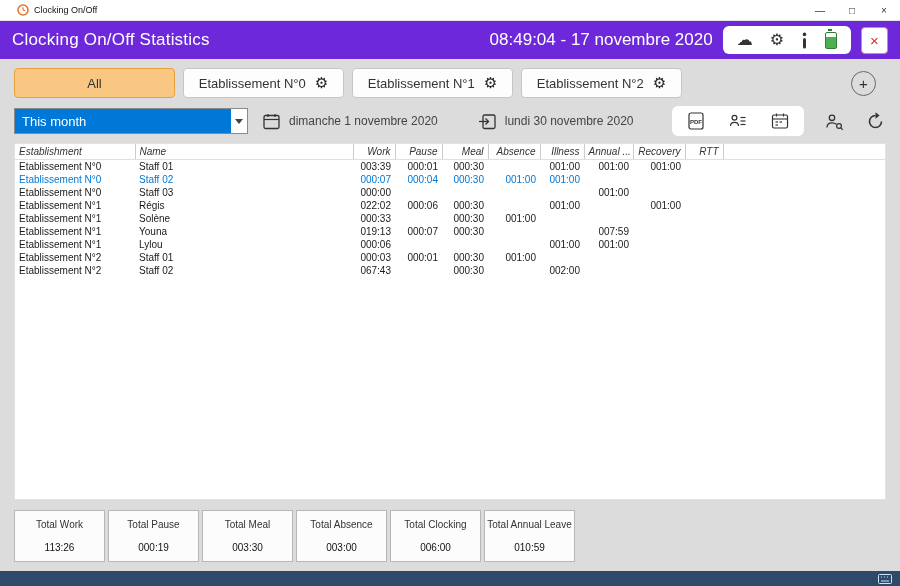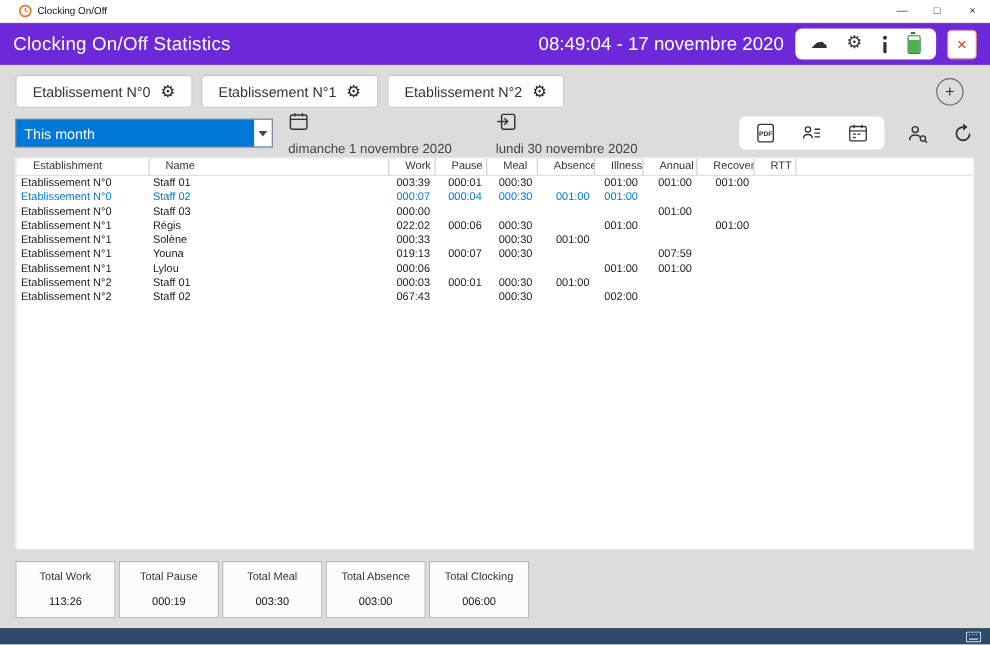--- a/index.html
+++ b/index.html
@@ -49,46 +49,46 @@
   .tab.active { background: #f9c781; border-color: #e9a23b; }
   .tab .gear { font-size: 15px; color: #222; }
   .add-btn {
     margin-left: auto; margin-right: 10px; width: 25px; height: 25px; border: 1px solid #666;
     border-radius: 50%; display: flex; align-items: center; justify-content: center;
     font-size: 15px; color: #333; background: transparent;
   }
   
   .filter-row { display: flex; align-items: center; padding: 5px 14px 5px 14px; height: 38px; }
   .period-select {
-    width: 234px; height: 26px; border: 1px solid #8a8a8a; background: #3b82f6;
+    width: 234px; height: 26px; border: 1px solid #8a8a8a; background: #ffffff;
     display: flex; align-items: stretch; cursor: pointer;
   }
   .period-value { flex: 1; background: #0078d7; color: #fff; font-size: 13px;
     display: flex; align-items: center; padding-left: 7px; }
   .period-caret { width: 16px; display: flex; align-items: center; justify-content: center; background: #fff; }
   .caret-tri { width: 0; height: 0; border-left: 4px solid transparent; border-right: 4px solid transparent;
     border-top: 5px solid #444; }
-  .date-group { display: flex; align-items: flex-start; gap: 8px; font-size: 12px; color: #444; flex-direction: column; }
+  .date-group { display: flex; align-items: center; gap: 8px; font-size: 12px; color: #444; }
   .date-group.start { margin-left: 14px; }
   .date-group.end { margin-left: 40px; }
   .filter-icons { margin-left: auto; display: flex; align-items: center; }
   .icon-box { background: #fff; border-radius: 6px; display: flex; align-items: center;
     gap: 22px; padding: 5px 14px; }
   .solo-icon { margin-left: 20px; display: flex; }
   .svg-icon { display: flex; }
   
   .table-wrap {
     margin: 3px 14px 0 14px; background: #fff; height: 357px; overflow: hidden;
     border: 1px solid #e3e3e3;
   }
   table.stats-table { width: 100%; border-collapse: collapse; table-layout: fixed; }
   .stats-table th {
     font-size: 10px; font-weight: normal; color: #333; text-align: left;
     border-right: 1px solid #ccc; border-bottom: 1px solid #e0e0e0;
-    height: 15px; padding: 0 15px; white-space: nowrap; overflow: hidden;
+    height: 15px; padding: 0 4px; white-space: nowrap; overflow: hidden; font-style: italic;
   }
   .stats-table th:last-child { border-right: none; }
   .stats-table td {
     font-size: 10px; color: #1a1a1a; height: 13px; line-height: 13px;
     padding: 0 4px; white-space: nowrap; overflow: hidden;
   }
   .stats-table th:nth-child(n+3):not(:last-child),
   .stats-table td:nth-child(n+3):not(:last-child) { text-align: right; }
   .stats-table tr.hl td { color: #0078d7; }
   
@@ -139,20 +139,23 @@
             <rect x="2" y="6" width="3" height="10.5" rx="1.5" fill="#333"></rect>
           </svg>
       </span>
       <span class="battery"></span>
     </div>
     <div class="close-box">×</div>
   </div>
 </div>
 
 <div class="tab-row">
+  <div class="tab active">
+    <span>All</span>
+  </div>
   <div class="tab">
     <span>Etablissement N°0</span>
     <span class="gear">⚙</span>
   </div>
   <div class="tab">
     <span>Etablissement N°1</span>
     <span class="gear">⚙</span>
   </div>
   <div class="tab">
     <span>Etablissement N°2</span>
@@ -401,20 +404,24 @@
     <span class="total-value">003:30</span>
   </div>
   <div class="total-card">
     <span class="total-label">Total Absence</span>
     <span class="total-value">003:00</span>
   </div>
   <div class="total-card">
     <span class="total-label">Total Clocking</span>
     <span class="total-value">006:00</span>
   </div>
+  <div class="total-card">
+    <span class="total-label">Total Annual Leave</span>
+    <span class="total-value">010:59</span>
+  </div>
 </div>
 
 <div class="taskbar">
   <span class="svg-icon">
     <svg width="14" height="10" viewBox="0 0 14 10">
         <rect x="0.5" y="0.5" width="13" height="9" rx="1" fill="none" stroke="#cfe3f5" stroke-width="1"></rect>
         <line x1="3" y1="7" x2="11" y2="7" stroke="#cfe3f5" stroke-width="1"></line>
         <line x1="3" y1="3" x2="4" y2="3" stroke="#cfe3f5" stroke-width="1"></line>
         <line x1="6" y1="3" x2="7" y2="3" stroke="#cfe3f5" stroke-width="1"></line>
         <line x1="9" y1="3" x2="10" y2="3" stroke="#cfe3f5" stroke-width="1"></line>

